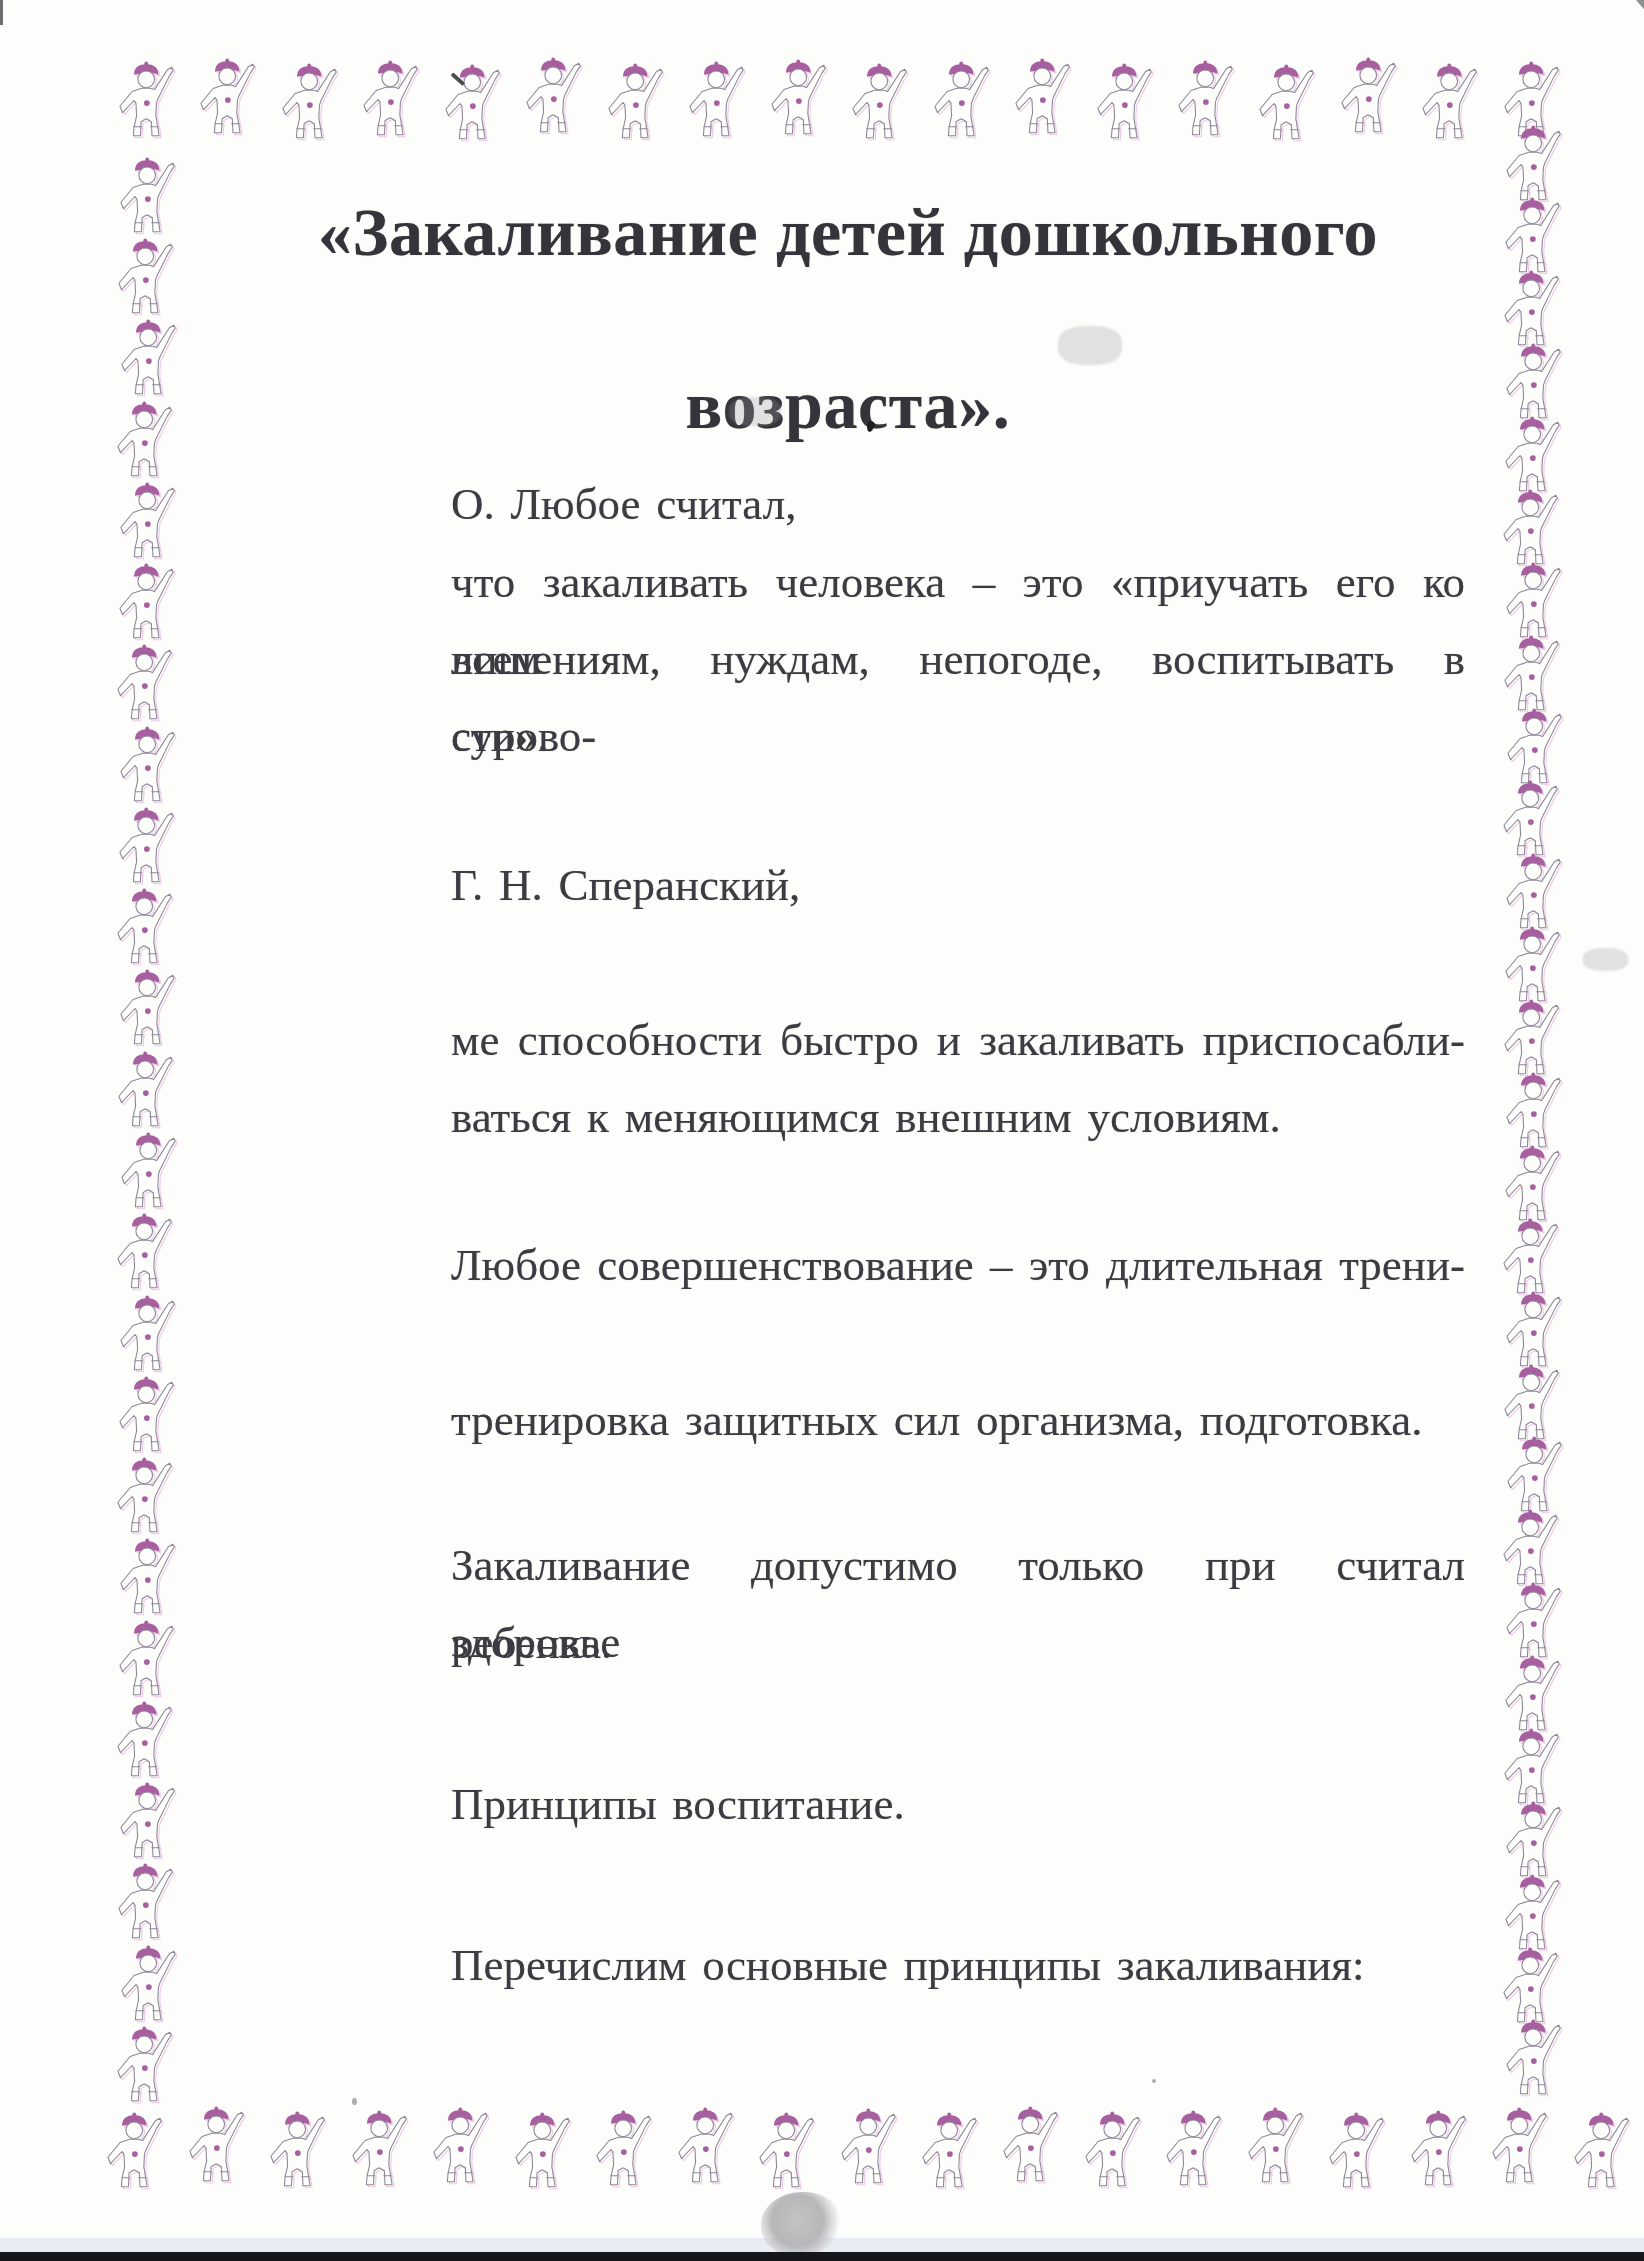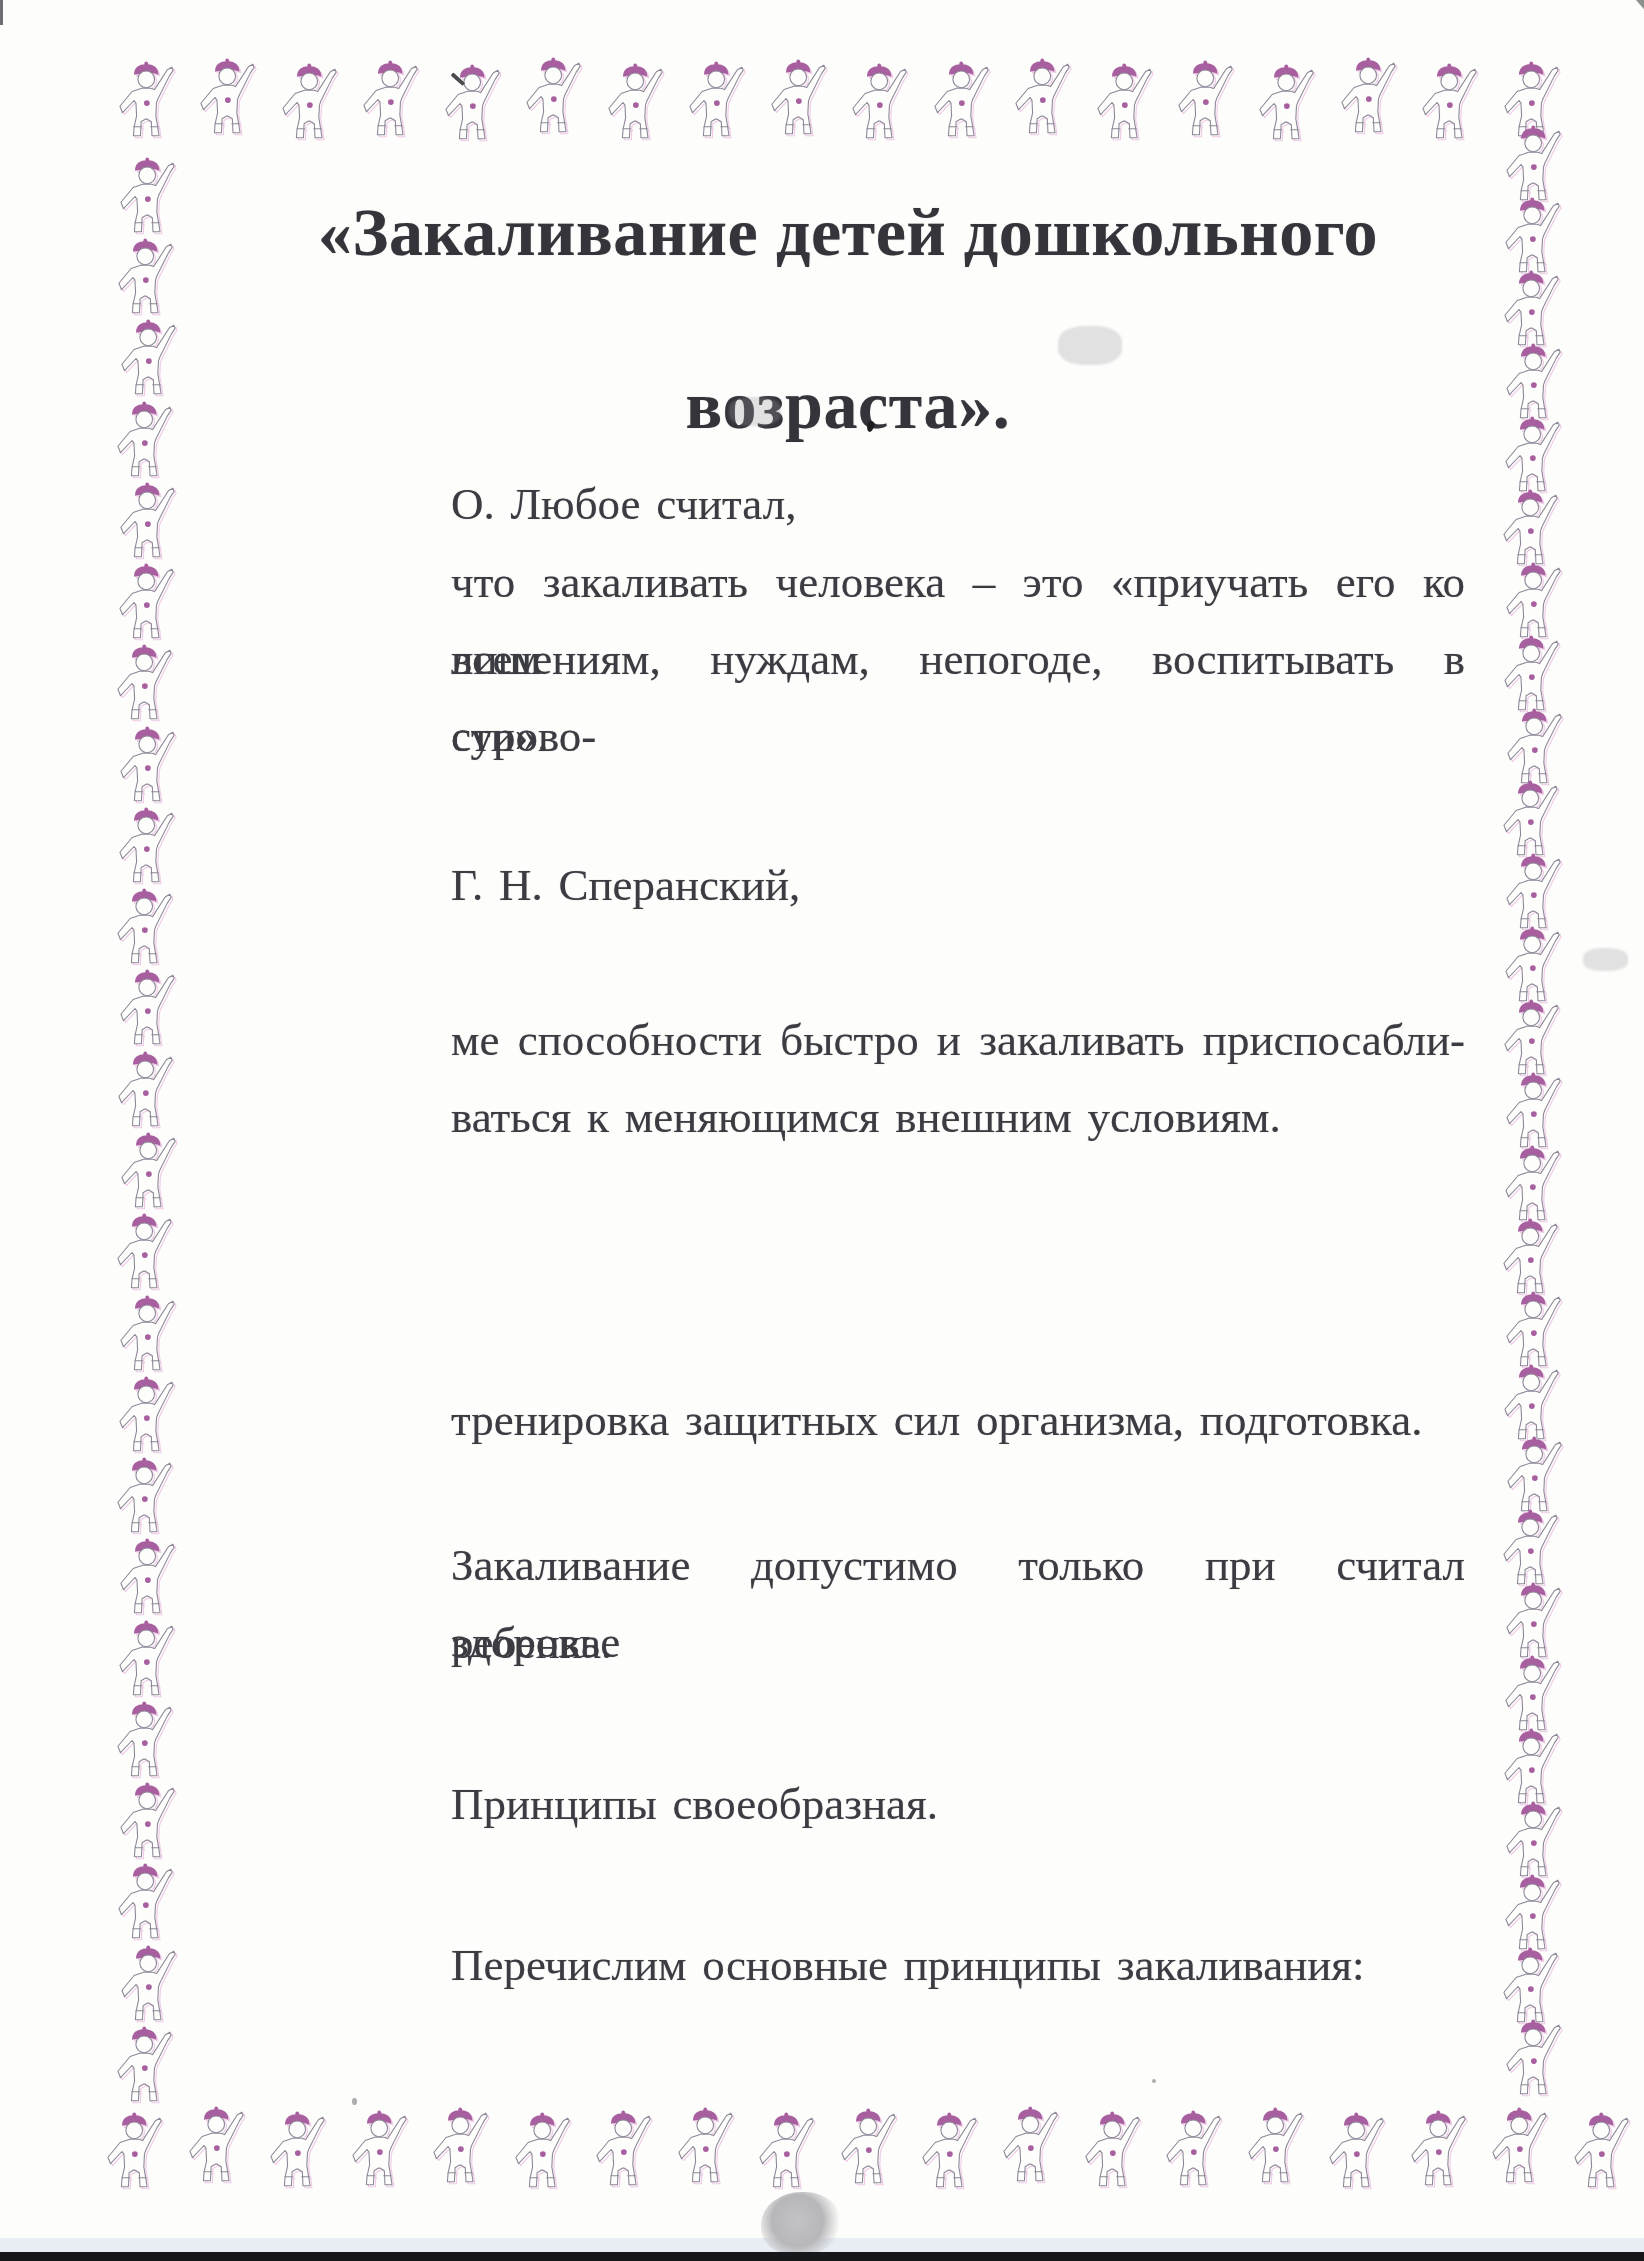--- a/index.html
+++ b/index.html
@@ -82,26 +82,27 @@
 
   <div class="t-line body-line" style="top:466px">О. Любое считал,</div>
   <div class="t-line body-line j" style="top:544px">что закаливать человека – это «приучать его ко всем</div>
   <div class="t-line body-line j" style="top:621px">лишениям, нуждам, непогоде, воспитывать в сурово-</div>
   <div class="t-line body-line" style="top:698px">сти».</div>
 
   <div class="t-line body-line" style="top:847px">Г. Н. Сперанский,</div>
   <div class="t-line body-line j" style="top:1002px">ме способности быстро и закаливать приспосабли-</div>
   <div class="t-line body-line" style="top:1079px">ваться к меняющимся внешним условиям.</div>
 
+  <div class="t-line body-line j" style="top:1227px">Любое совершенствование – это длительная трени-</div>
   <div class="t-line body-line" style="top:1382px">тренировка защитных сил организма, подготовка.</div>
 
   <div class="t-line body-line j" style="top:1527px">Закаливание допустимо только при считал здоровье</div>
   <div class="t-line body-line" style="top:1605px">ребенка.</div>
 
-  <div class="t-line body-line" style="top:1766px">Принципы своеобразная.</div>
+  <div class="t-line body-line" style="top:1766px">Принципы воспитание.</div>
 
   <div class="t-line body-line" style="top:1927px">Перечислим основные принципы закаливания:</div>
 
   <div id="figure-border">
       <div class="fig" style="left: 118px; top: 59px;"><svg viewBox="0 0 92 128" width="59" height="83">
           <use href="#child-fig" x="3" y="3" class="sh"></use>
           <use href="#child-fig"></use>
         </svg></div>
       <div class="fig" style="left: 199px; top: 56px;"><svg viewBox="0 0 92 128" width="59" height="83">
           <use href="#child-fig" x="3" y="3" class="sh"></use>

